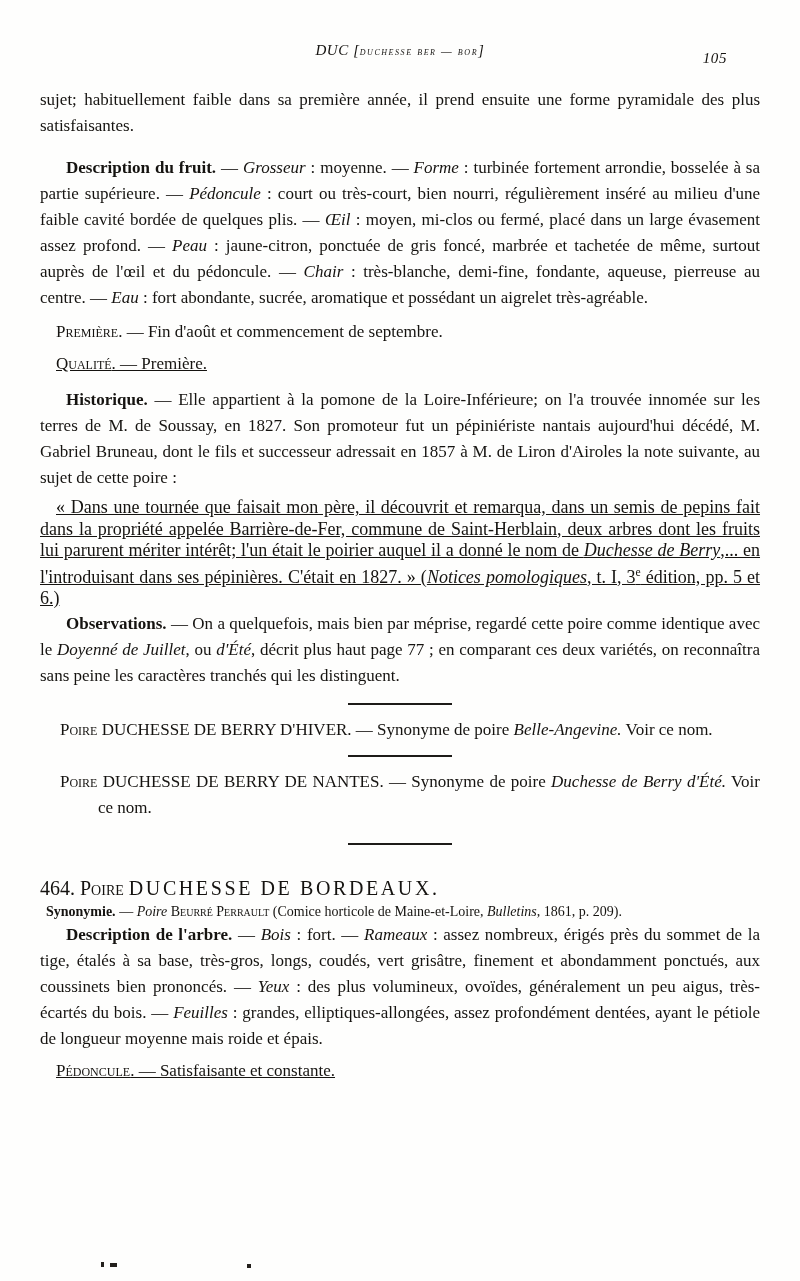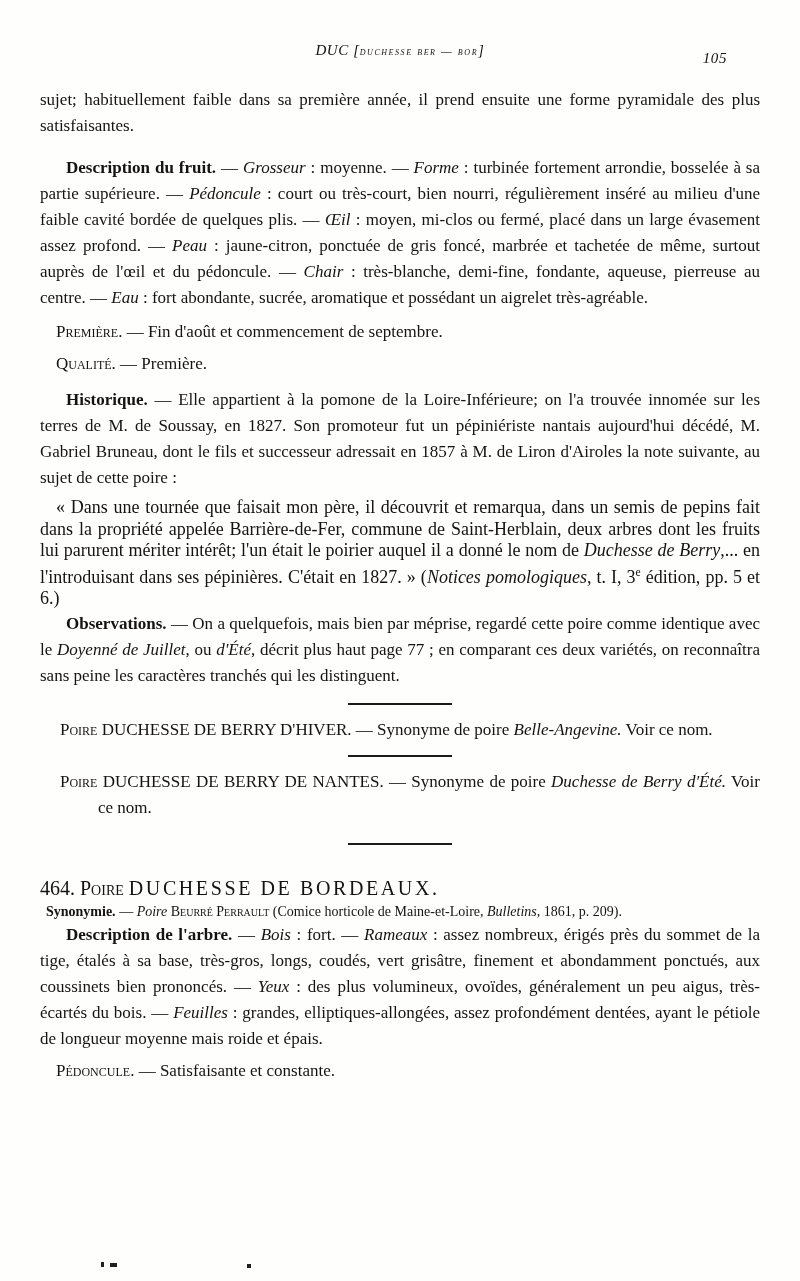--- a/index.html
+++ b/index.html
@@ -36,21 +36,21 @@
   .indent{text-indent:26px;}
   .lineind{text-indent:16px;}
   .quote{font-size:18px;line-height:21.5px;text-indent:16px;}
   .synline{font-size:14px;line-height:20px;text-indent:6px;}
   .entry{margin-left:20px;padding-left:38px;text-indent:-38px;}
   .title{font-size:20px;line-height:26px;text-indent:0;}
   .rule{width:104px;height:2px;background:#1d1b18;}
   .rule-1{margin:14px auto 12px auto;}
   .rule-2{margin:12px auto 12px auto;}
   .rule-3{margin:22px auto 0 auto;}
-  .mt6{margin-top:6px;}
+  .mt6{margin-top:6px;text-decoration:underline;}
   .mt8{margin-top:8px;}
   .mt10{margin-top:10px;}
   .mt12{margin-top:16px;}
   .mt14{margin-top:1px;}
   .mt16{}
   .mt30{margin-top:30px;}
   
   .st-b{font-weight:bold;}
   .st-i{font-style:italic;}
   .st-sc{font-variant:small-caps;}

